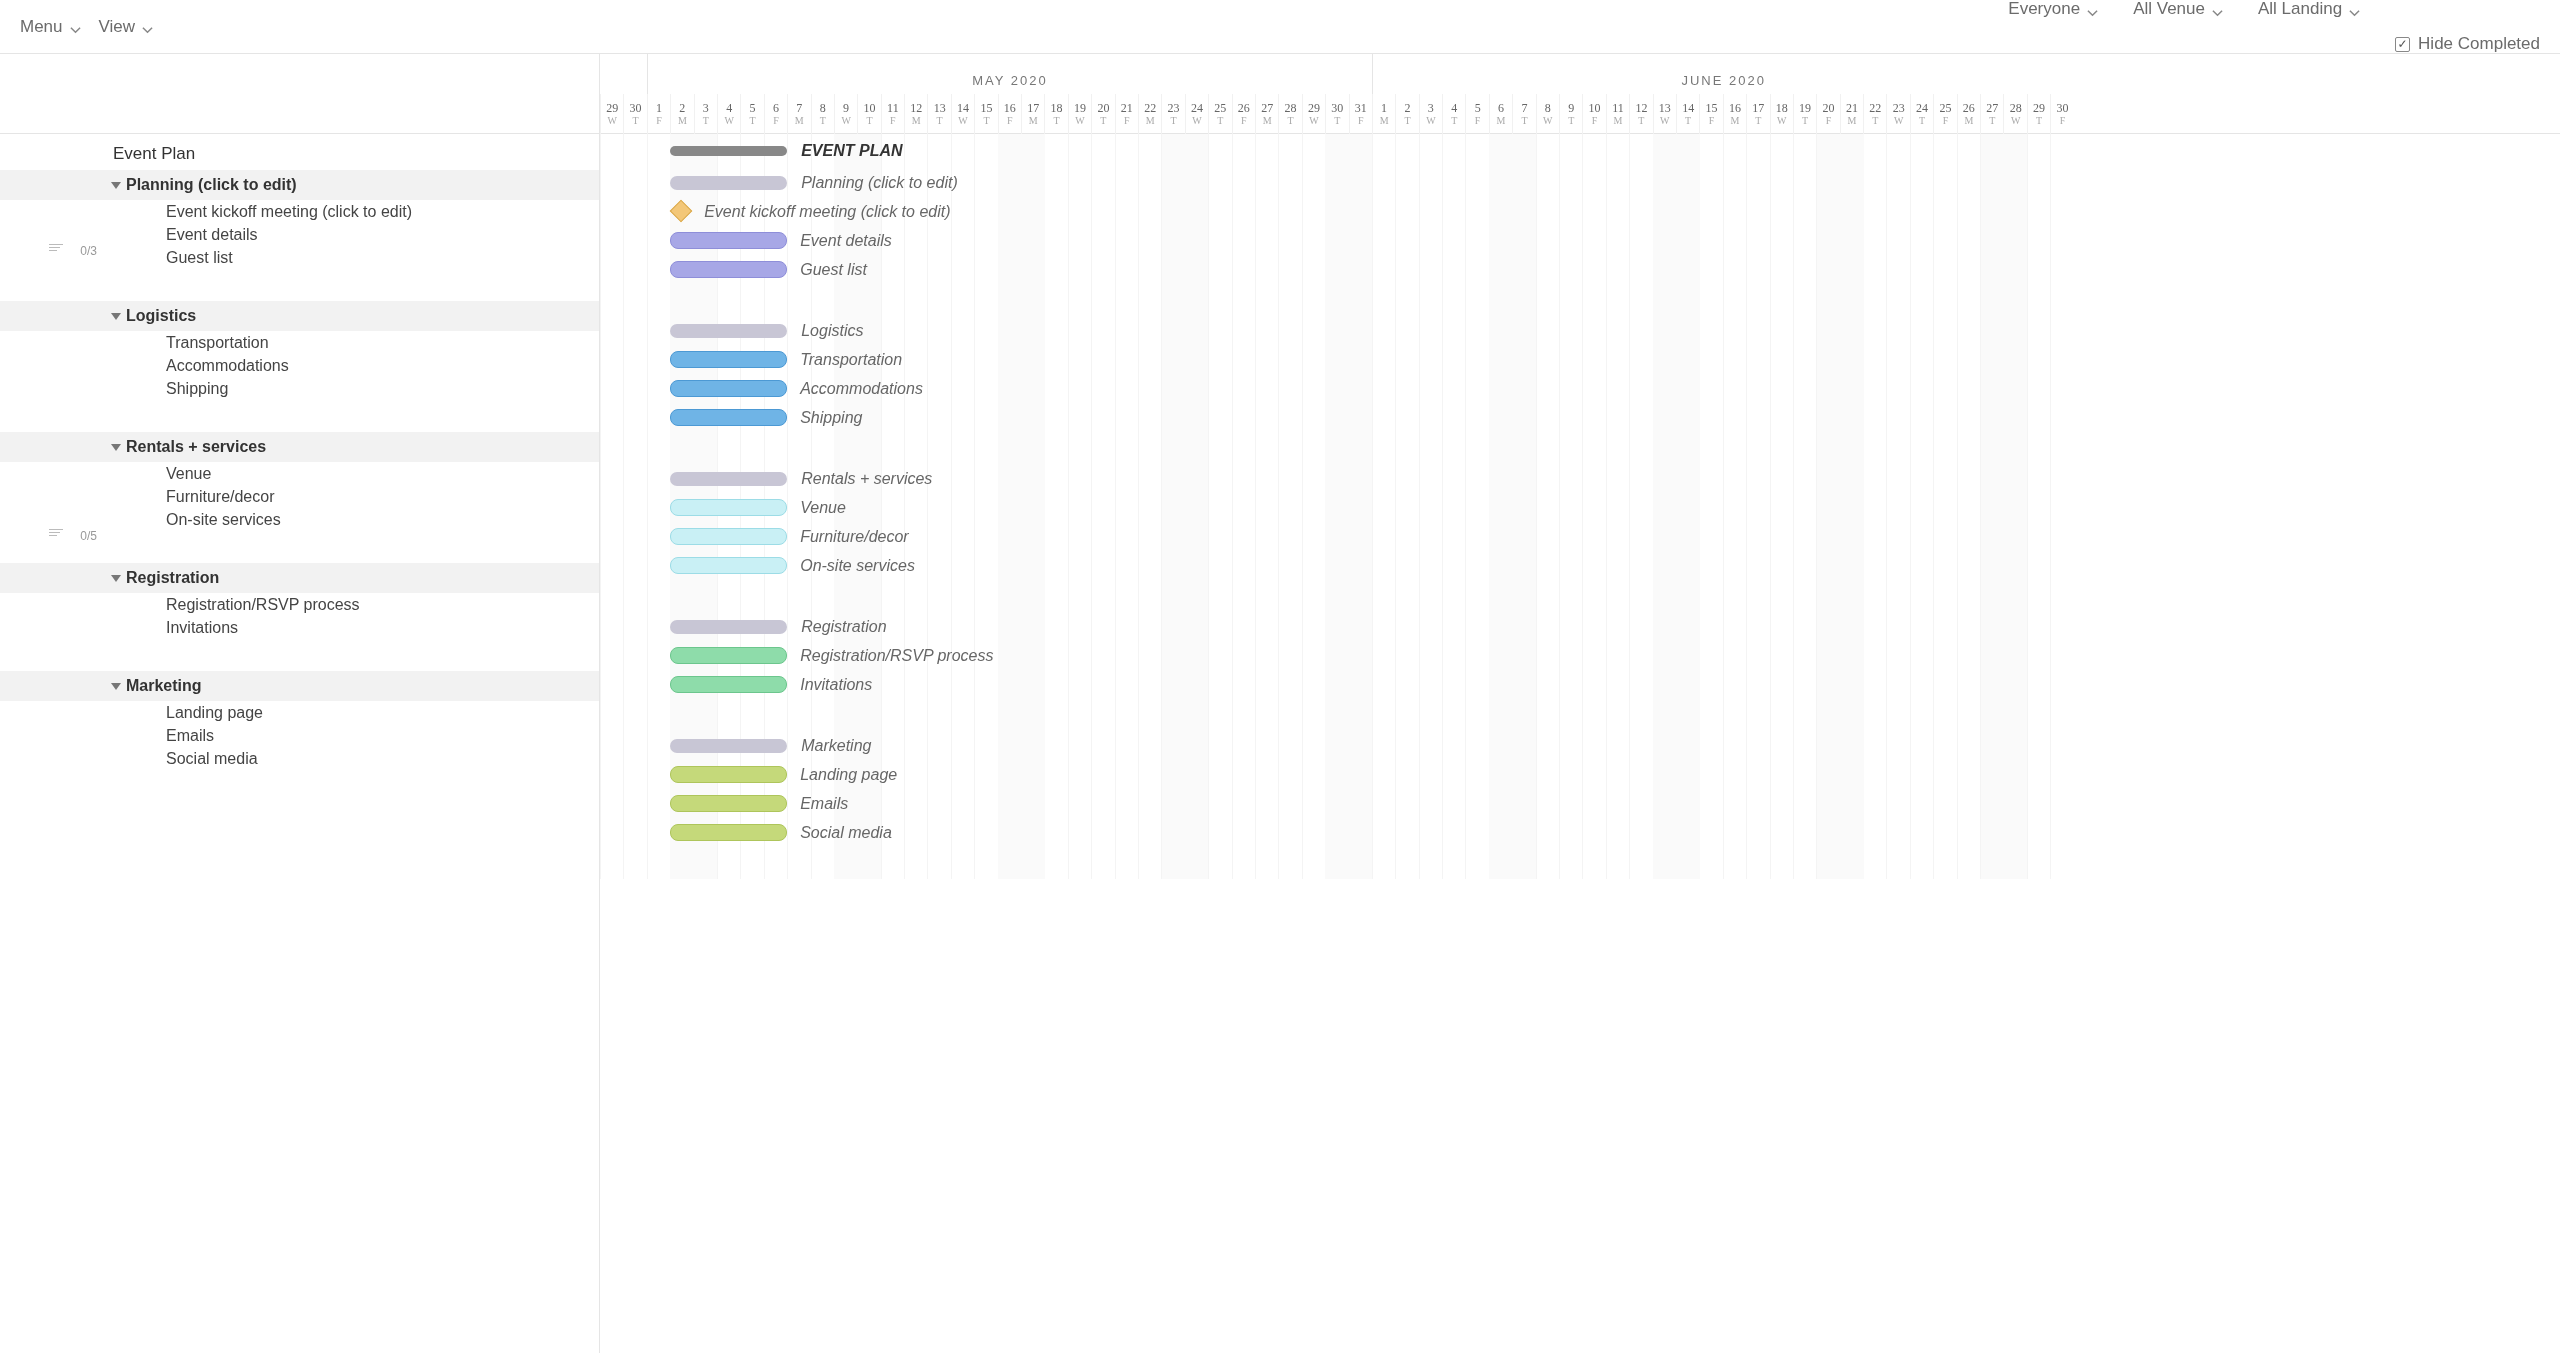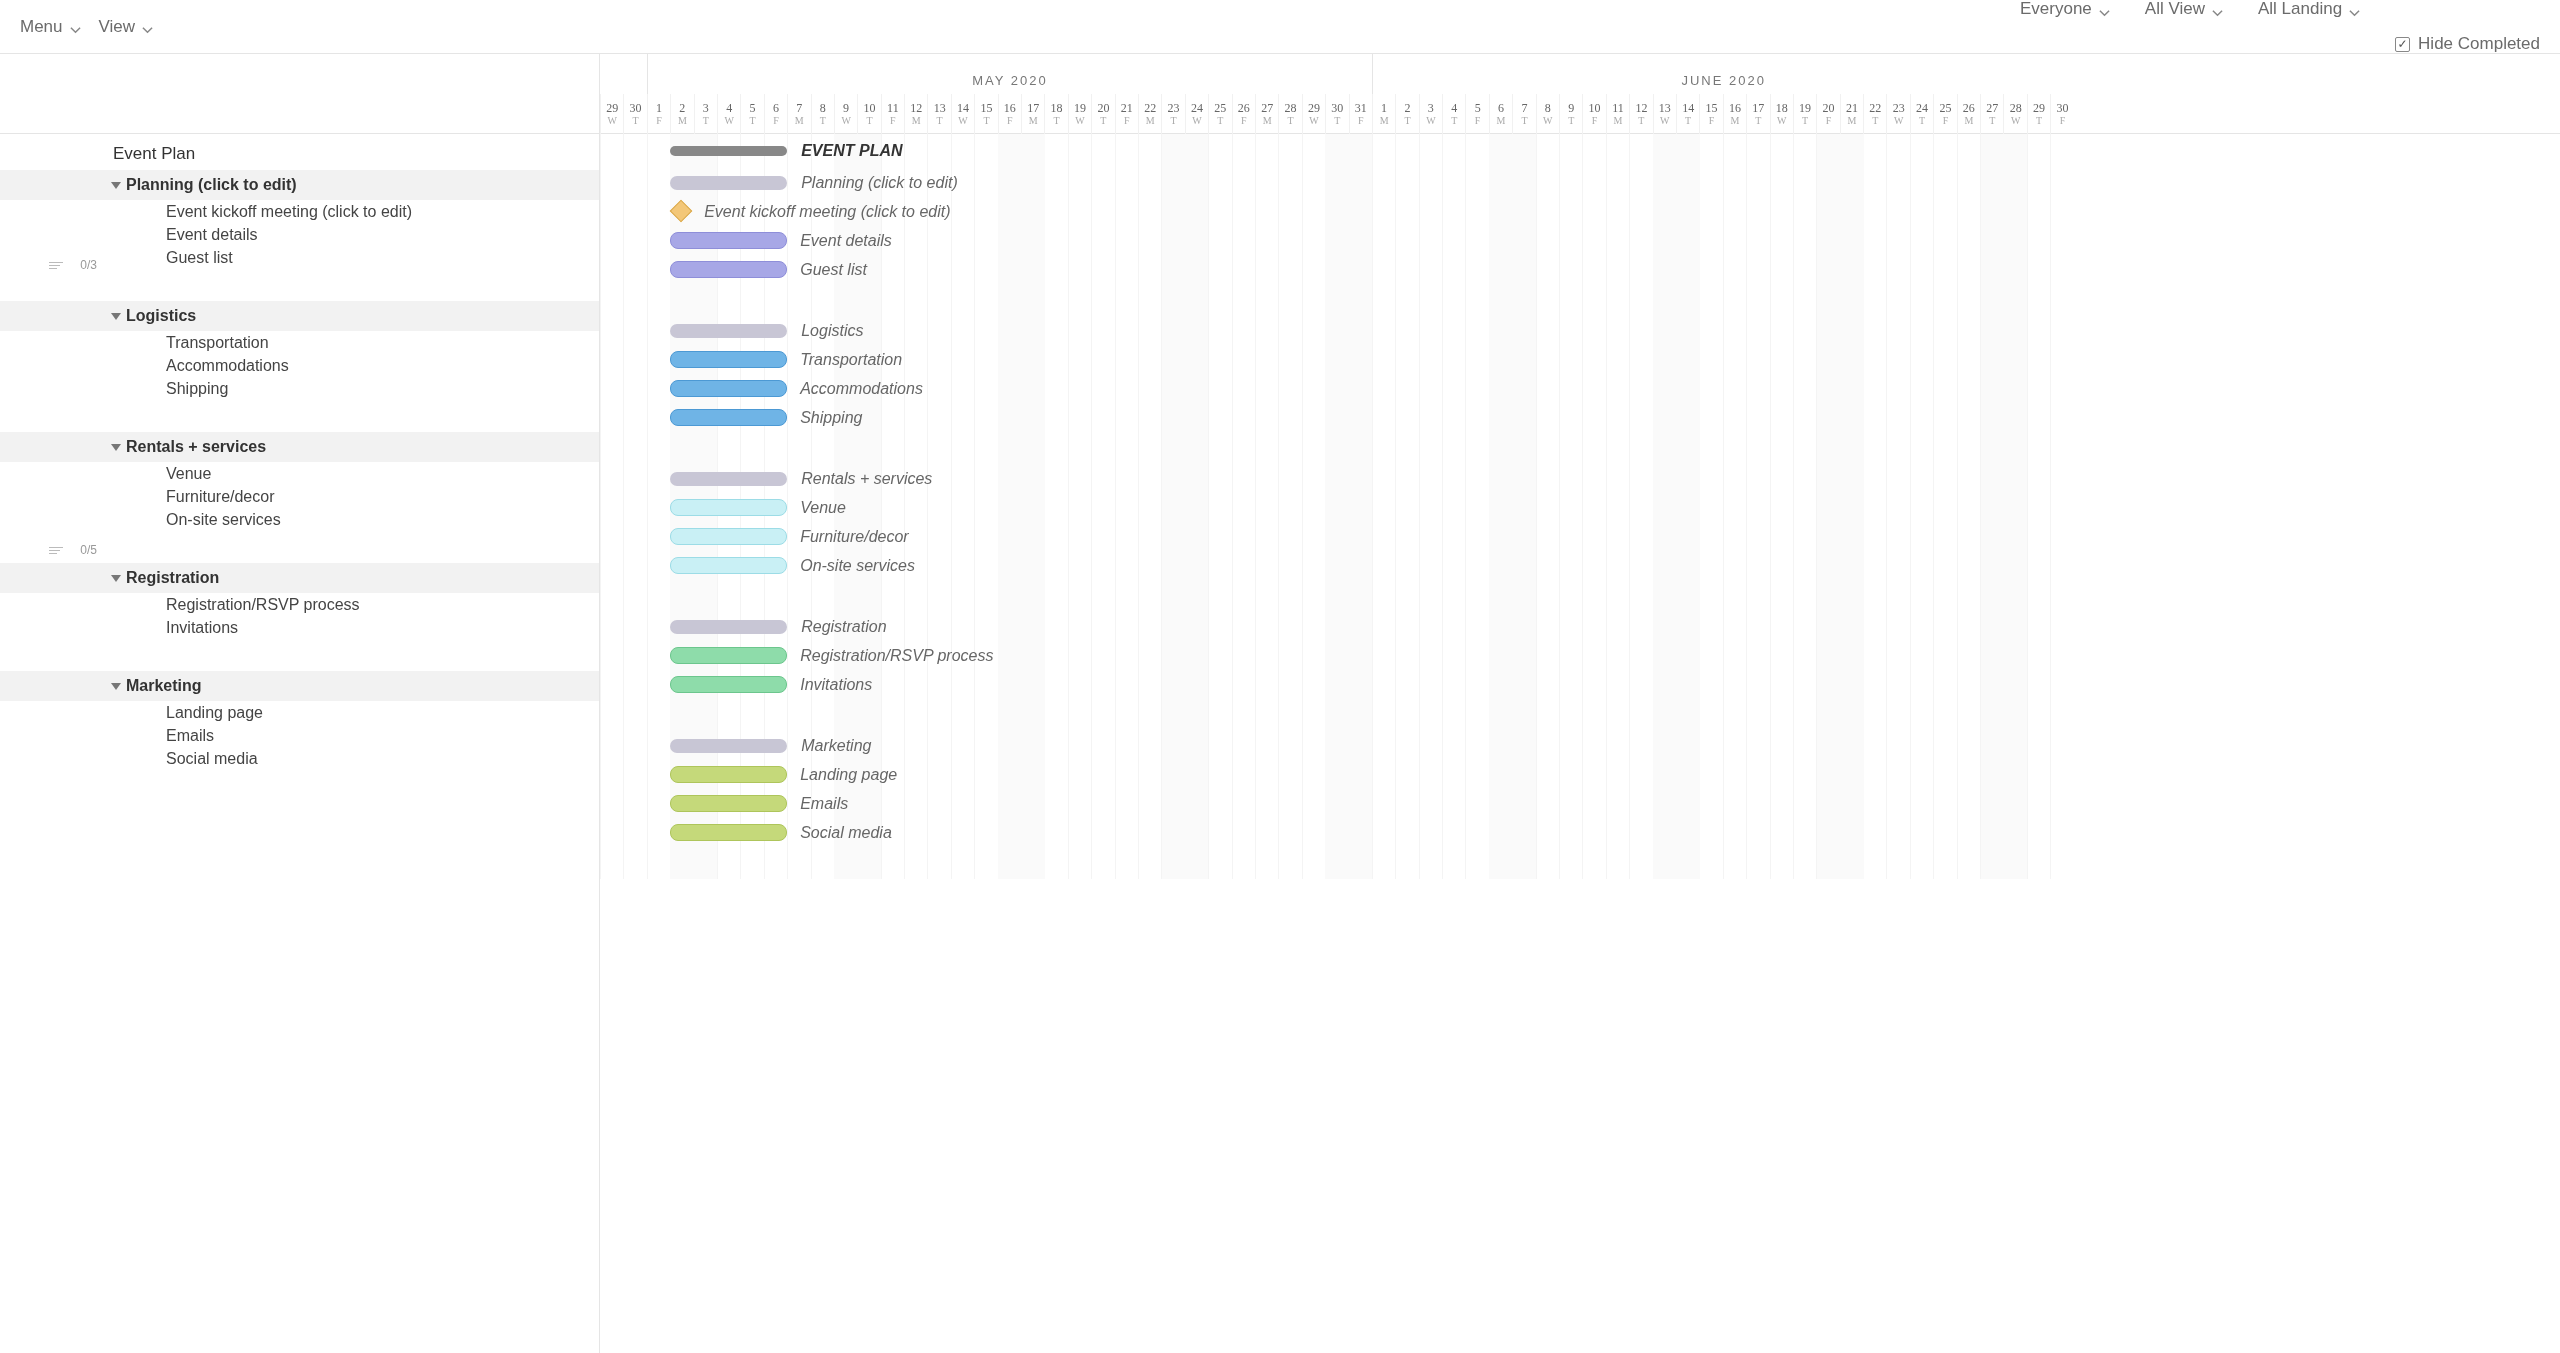--- a/index.html
+++ b/index.html
@@ -36,21 +36,21 @@
   .content { display: flex; flex: 1; overflow: hidden; }
 
   .sidebar {
     width: 600px;
     border-right: 1px solid #e5e5e5;
     overflow-y: auto;
     flex-shrink: 0;
   }
   .sidebar-spacer { height: 80px; border-bottom: 1px solid #e5e5e5; }
   .project-title { padding: 10px 0 6px 113px; font-size: 17px; color: #333; }
-  .gutter { position:absolute; left:0; width:105px; height:28px; display:flex; align-items:flex-end; justify-content:flex-end; padding-right:8px; font-size:12px; color:#999; gap:17px; }
+  .gutter { position:absolute; left:0; width:105px; height:28px; display:flex; align-items:flex-start; justify-content:flex-end; padding-right:8px; font-size:12px; color:#999; gap:17px; }
   .gutter-icon { width:14px; height:10px; display:flex; flex-direction:column; gap:1.5px; }
   .gutter-icon span { display:block; height:1.5px; background:#bbb; }
   .gutter-icon span:nth-child(1){width:14px;} .gutter-icon span:nth-child(2){width:11px;} .gutter-icon span:nth-child(3){width:8px;}
 
   .group-header {
     background: #f2f2f2;
     padding: 6px 0 6px 126px;
     font-size: 16px; font-weight: 600; color: #333;
     display: flex; align-items: center; gap: 8px;
     cursor: pointer;
@@ -139,21 +139,21 @@
       </div>
     </div>
     <div class="toolbar-right">
       <div class="dropdown">
         <span>Everyone</span>
         <span class="chevron"><svg viewBox="0 0 12 12">
               <path d="M1 3 L6 8 L11 3" fill="none" stroke="#888" stroke-width="1.6"></path>
             </svg></span>
       </div>
       <div class="dropdown">
-        <span>All View</span>
+        <span>All Venue</span>
         <span class="chevron"><svg viewBox="0 0 12 12">
               <path d="M1 3 L6 8 L11 3" fill="none" stroke="#888" stroke-width="1.6"></path>
             </svg></span>
       </div>
       <div class="dropdown">
         <span>All Landing</span>
         <span class="chevron"><svg viewBox="0 0 12 12">
               <path d="M1 3 L6 8 L11 3" fill="none" stroke="#888" stroke-width="1.6"></path>
             </svg></span>
       </div>

